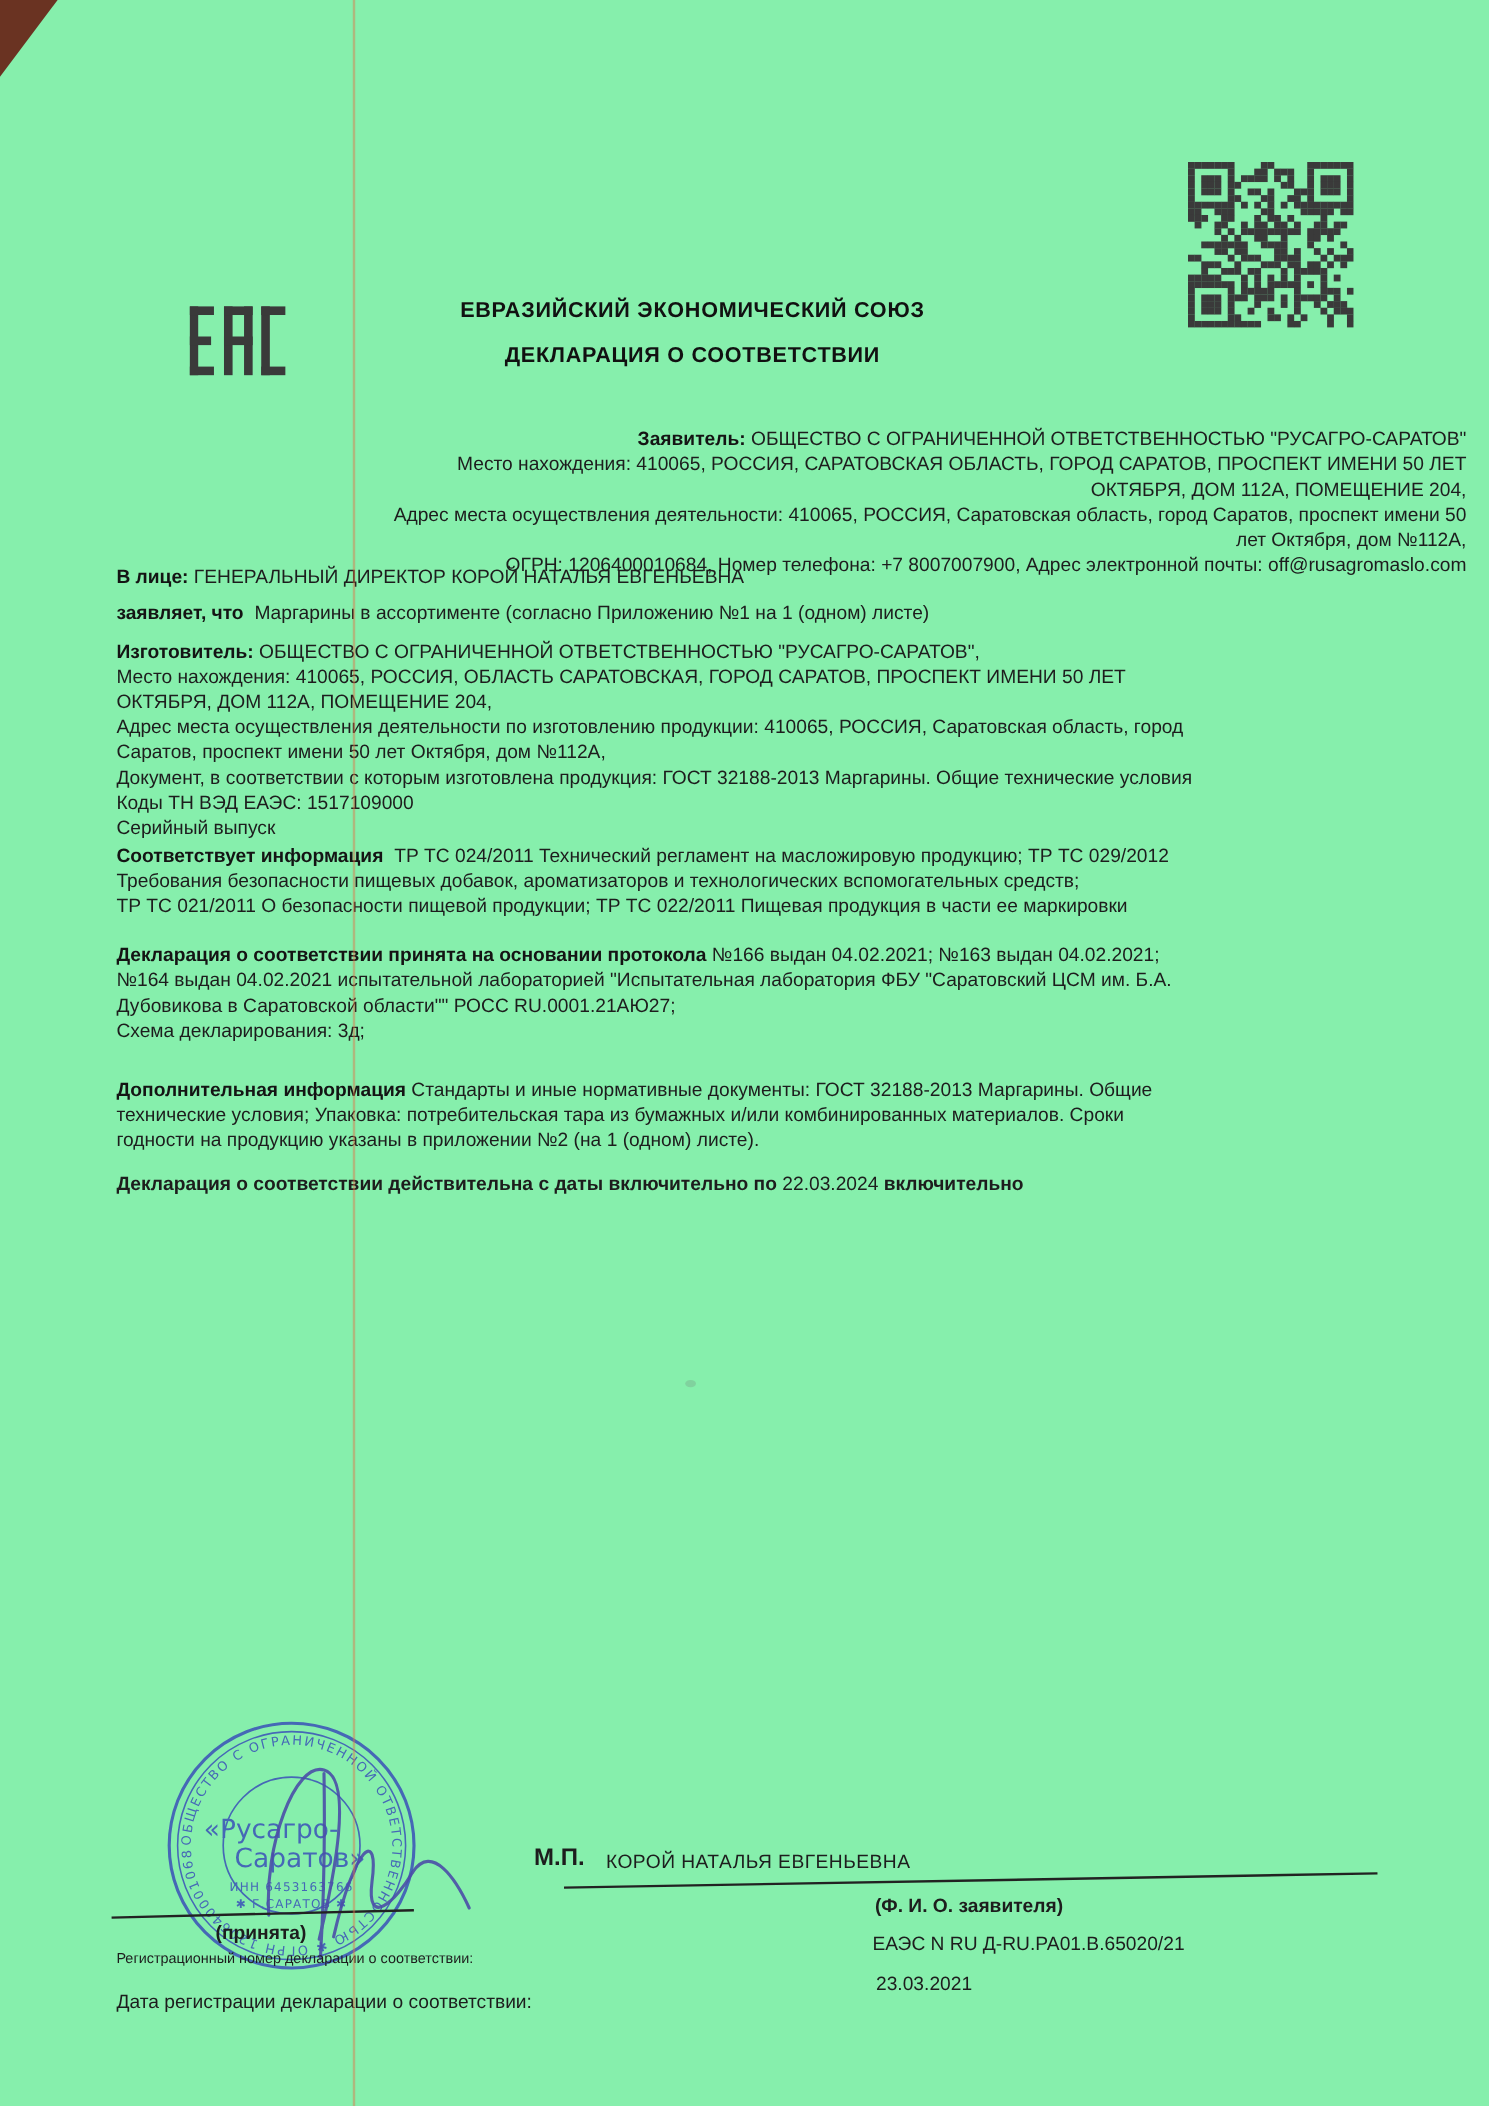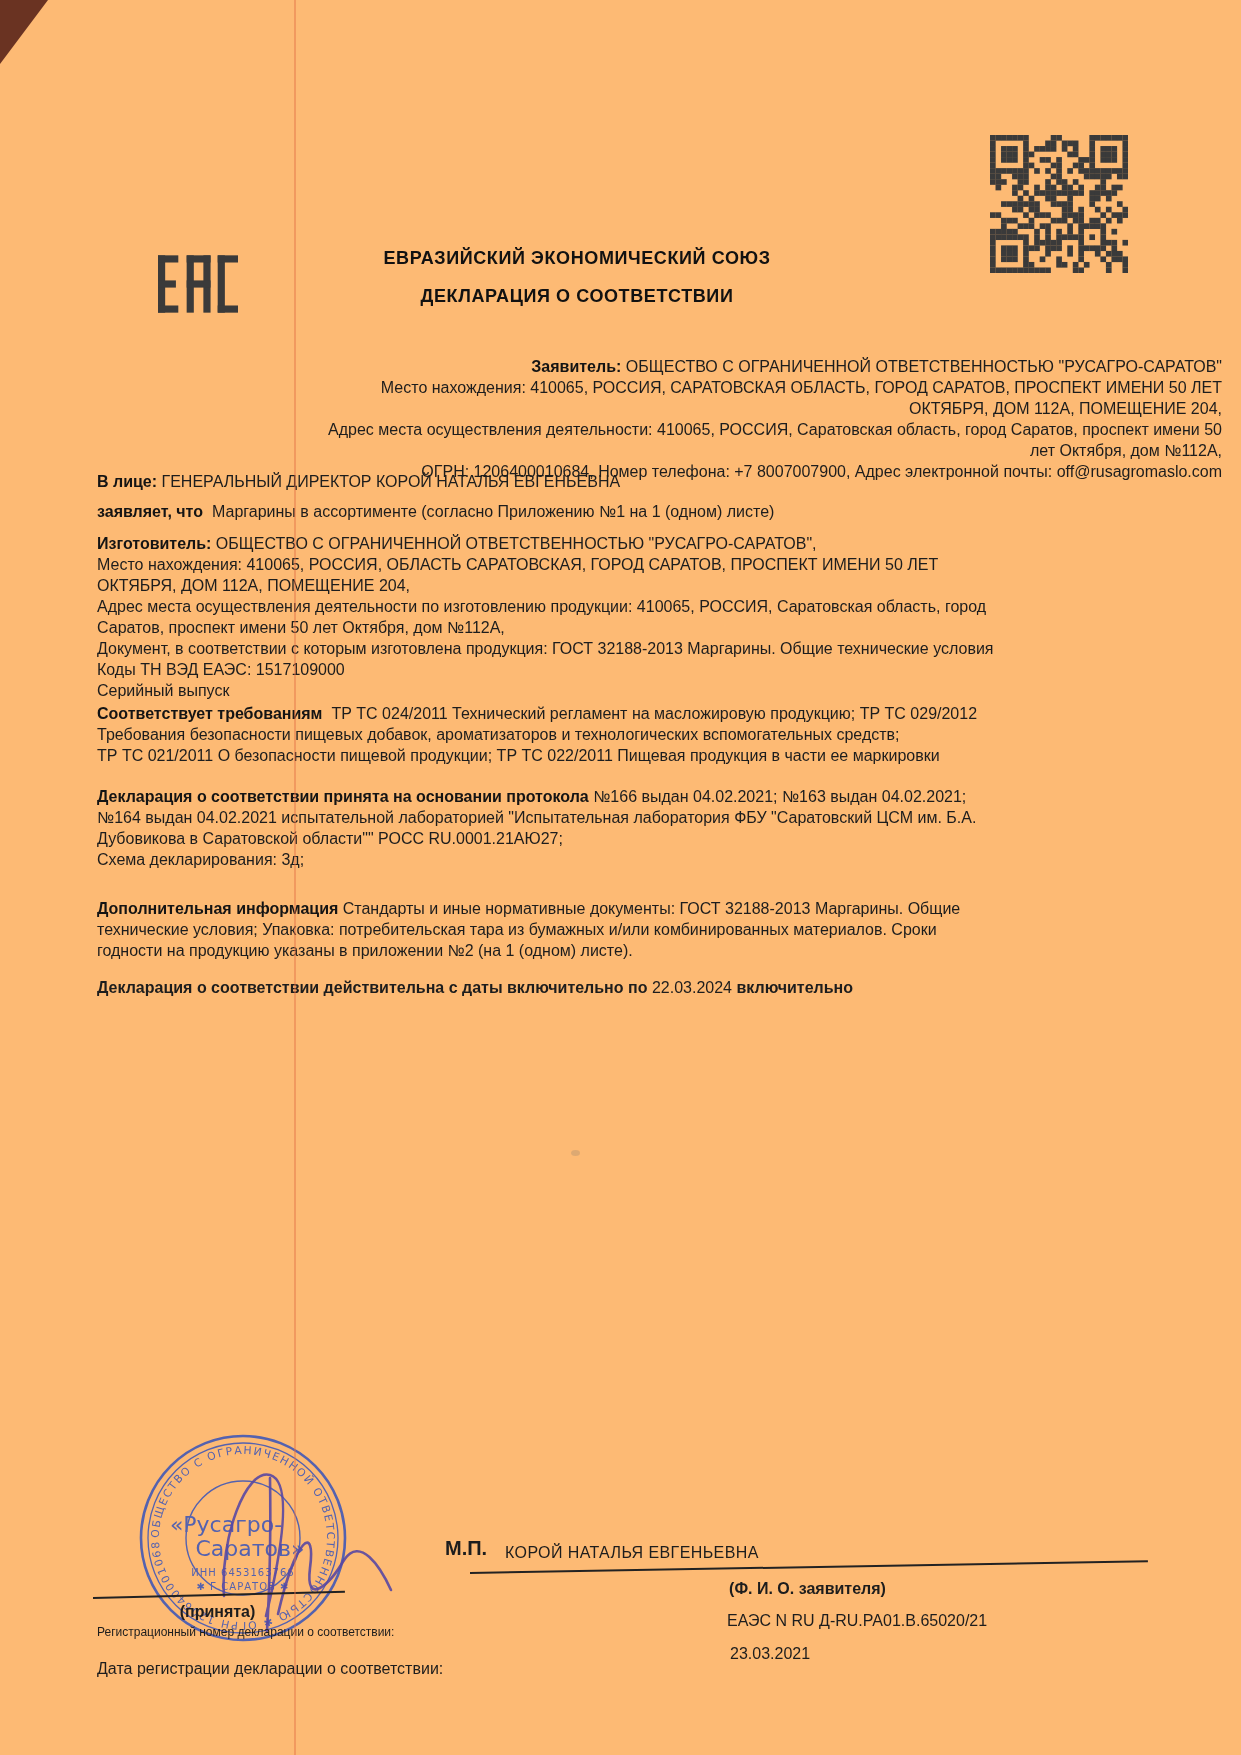--- a/index.html
+++ b/index.html
@@ -1,18 +1,18 @@
 <!DOCTYPE html>
 <html><head>
 <meta charset="utf-8">
 <style>
   * { margin:0; padding:0; box-sizing:border-box; }
   html,body { background:#ffffff; }
   .page {
-    position:relative; width:1241px; height:1755px; background:#fdba74;
+    position:relative; width:1241px; height:1755px; background:#86efac;
     font-family:"Liberation Sans","DejaVu Sans",sans-serif; color:#1d1d1d; overflow:hidden;
   }
   
   .corner-tri { position:absolute; left:0; top:0; z-index:6; }
   .fold-line { position:absolute; left:294px; top:0; width:2px; height:1755px;
     background:rgba(226,112,72,.45); z-index:7; pointer-events:none; }
   .smudge { position:absolute; left:571px; top:1150px; width:9px; height:6px;
     background:rgba(110,110,110,.22); border-radius:50%; z-index:2; }
   
   .eac-logo { position:absolute; left:158px; top:234px; z-index:2; }
@@ -431,21 +431,21 @@
 
   <div class="para p-manufacturer"><b>Изготовитель:</b><span> ОБЩЕСТВО С ОГРАНИЧЕННОЙ ОТВЕТСТВЕННОСТЬЮ "РУСАГРО-САРАТОВ",
 Место нахождения: 410065, РОССИЯ, ОБЛАСТЬ САРАТОВСКАЯ, ГОРОД САРАТОВ, ПРОСПЕКТ ИМЕНИ 50 ЛЕТ
 ОКТЯБРЯ, ДОМ 112А, ПОМЕЩЕНИЕ 204,
 Адрес места осуществления деятельности по изготовлению продукции: 410065, РОССИЯ, Саратовская область, город
 Саратов, проспект имени 50 лет Октября, дом №112А,
 Документ, в соответствии с которым изготовлена продукция: ГОСТ 32188-2013 Маргарины. Общие технические условия
 Коды ТН ВЭД ЕАЭС: 1517109000
 Серийный выпуск</span></div>
 
-  <div class="para p-compliance"><b class="lbl-gap">Соответствует требованиям</b><span>ТР ТС 024/2011 Технический регламент на масложировую продукцию; ТР ТС 029/2012
+  <div class="para p-compliance"><b class="lbl-gap">Соответствует информация</b><span>ТР ТС 024/2011 Технический регламент на масложировую продукцию; ТР ТС 029/2012
 Требования безопасности пищевых добавок, ароматизаторов и технологических вспомогательных средств;
 ТР ТС 021/2011 О безопасности пищевой продукции; ТР ТС 022/2011 Пищевая продукция в части ее маркировки</span></div>
 
   <div class="para p-basis"><b>Декларация о соответствии принята на основании протокола</b><span> №166 выдан 04.02.2021; №163 выдан 04.02.2021;
 №164 выдан 04.02.2021 испытательной лабораторией "Испытательная лаборатория ФБУ "Саратовский ЦСМ им. Б.А.
 Дубовикова в Саратовской области"" РОСС RU.0001.21АЮ27;
 Схема декларирования: 3д;</span></div>
 
   <div class="para p-additional"><b>Дополнительная информация</b><span> Стандарты и иные нормативные документы: ГОСТ 32188-2013 Маргарины. Общие
 технические условия; Упаковка: потребительская тара из бумажных и/или комбинированных материалов. Сроки

